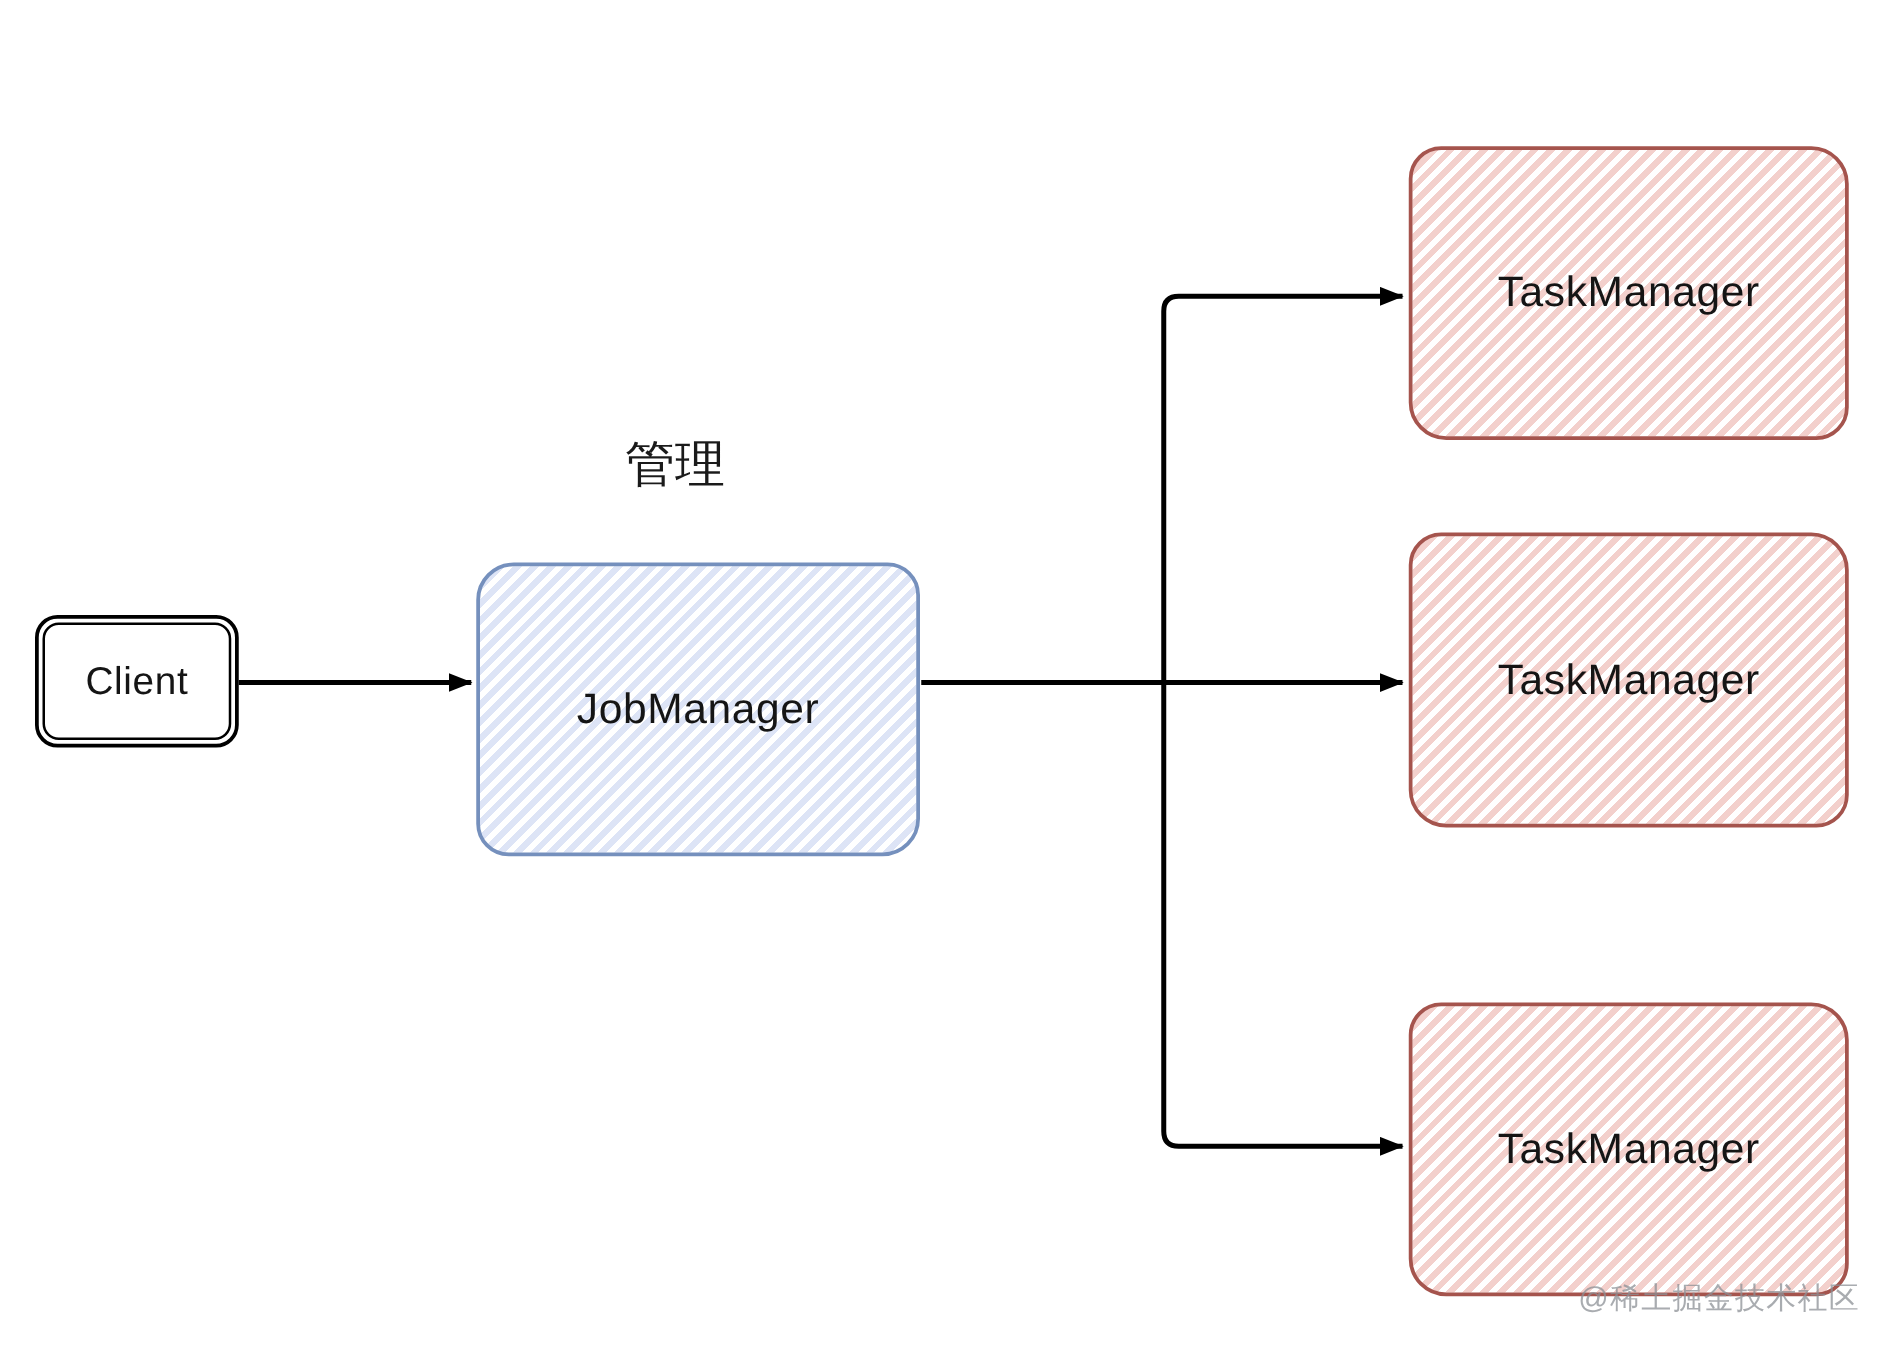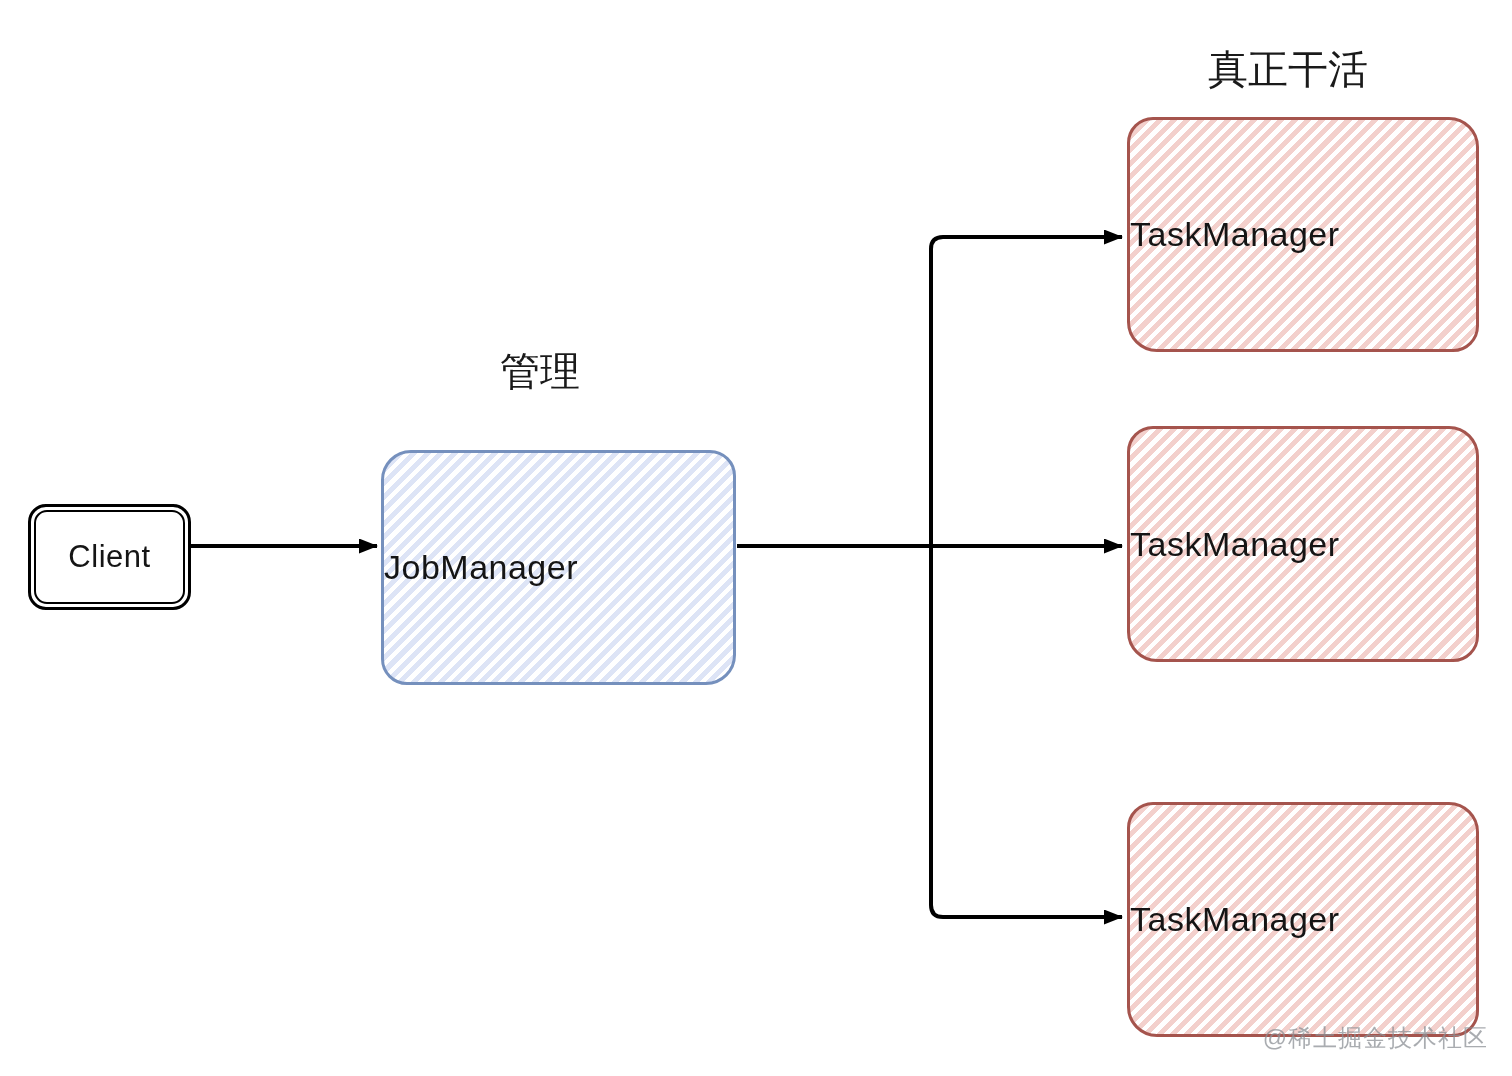--- a/index.html
+++ b/index.html
@@ -19,21 +19,21 @@
     position: absolute;
     left: 0; top: 0;
     width: 1512px;
     height: 1076px;
     pointer-events: none;
   }
   .node {
     position: absolute;
     display: flex;
     align-items: center;
-    justify-content: flex-start;
+    justify-content: center;
     box-sizing: border-box;
     color: #111111;
   }
   .node-label {
     font-size: 34px;
     letter-spacing: 0.5px;
     color: #151515;
   }
   .box-blue {
     border: 3px solid #7590bd;
@@ -103,23 +103,22 @@
 
     <path d="M737,546 L1122,546" fill="none" stroke="#000000" stroke-width="4" stroke-linejoin="round" marker-end="url(#arrowhead)"></path>
 
     <path d="M931,548 L931,249 Q931,237 943,237 L1122,237" fill="none" stroke="#000000" stroke-width="4" stroke-linejoin="round" marker-end="url(#arrowhead)"></path>
 
     <path d="M931,544 L931,905 Q931,917 943,917 L1122,917" fill="none" stroke="#000000" stroke-width="4" stroke-linejoin="round" marker-end="url(#arrowhead)"></path>
   </svg>
 
   <div class="diagram-caption" style="left:440px; top:344px; width:200px;">管理</div>
 
-  <div class="diagram-caption" style="left:1138px; top:42px; width:300px;">真正干活</div>
 
-  <div class="node client-outer" style="left:28px; top:492px; width:163px; height:106px;margin-top:12px;">
+  <div class="node client-outer" style="left:28px; top:492px; width:163px; height:106px;">
     <div class="client-inner">
       <span class="node-label">Client</span>
     </div>
   </div>
 
   <div class="node box-blue" style="left:381px; top:450px; width:355px; height:235px;">
     <span class="node-label">JobManager</span>
   </div>
 
   <div class="node box-red" style="left:1127px; top:117px; width:352px; height:235px;">

